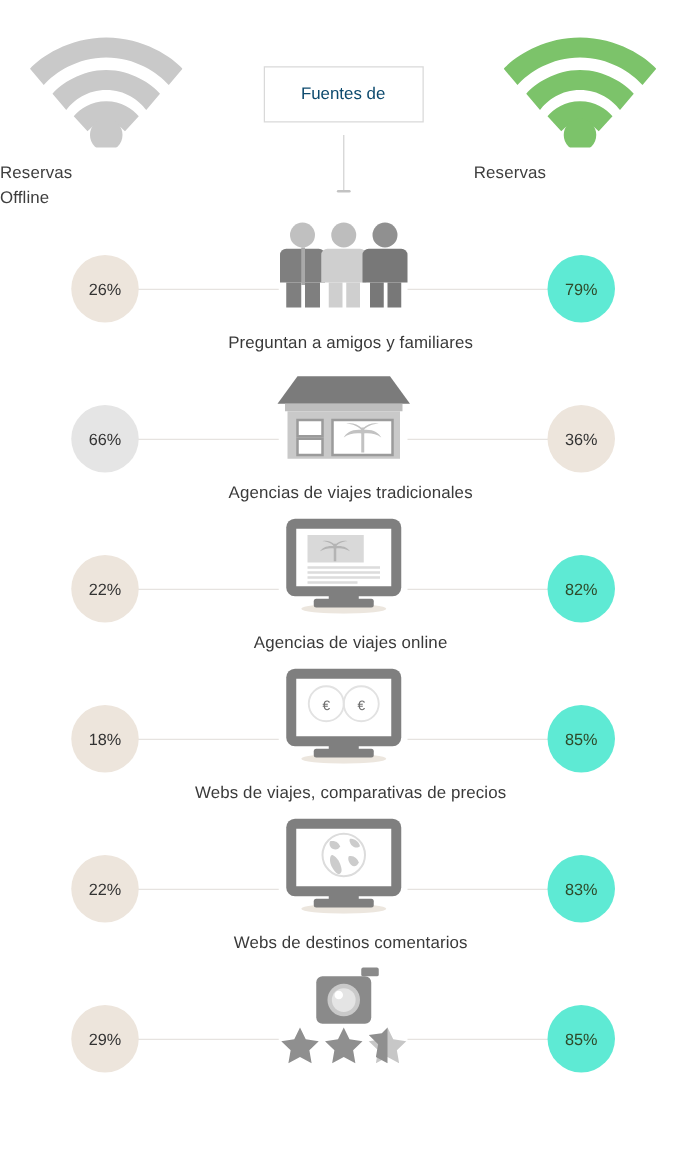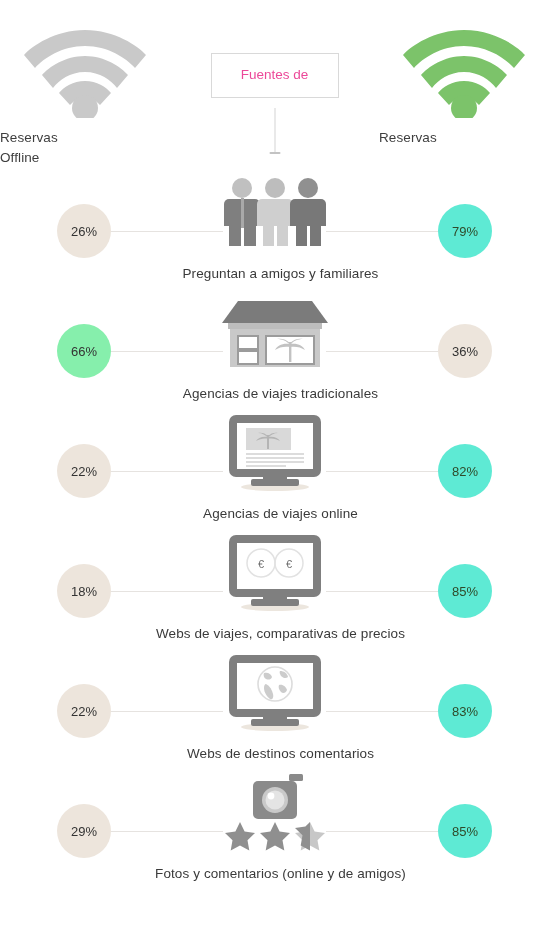--- a/index.html
+++ b/index.html
@@ -31,21 +31,21 @@
     position: absolute;
     left: 50%;
     transform: translateX(-50%);
     top: 53px;
     width: 128px;
     padding: 12px 6px 13px;
     border: 1px solid #d9d9d9;
     background: #fff;
     text-align: center;
     font-size: 13.5px;
-    color: #ec4899;
+    color: #0c4a6e;
     line-height: 1.35;
   }
   .arrow-stem {
     position: absolute;
     left: 50%;
     top: 108px;
     width: 1px;
     height: 45px;
     background: #d3d3d3;
     transform: translateX(-50%);
@@ -81,21 +81,21 @@
     align-items: center;
     justify-content: center;
     font-size: 13px;
     color: #333333;
     z-index: 3;
   }
   .bubble.left  { left: 57px; }
   .bubble.right { right: 57px; }
   .bubble.beige { background: #ede5dc; }
   .bubble.green { background: #5eead4; color: #2f4a2a; }
-  .bubble.gray  { background: #86efac; }
+  .bubble.gray  { background: #e5e5e5; }
 
   .connector {
     position: absolute;
     top: 50%;
     margin-top: -4px;
     height: 1px;
     background: #e6e3e0;
     z-index: 1;
   }
   .connector.left  { left: 108px;  width: 115px; }
@@ -349,17 +349,16 @@
             <g>
               <path d="M17 49 l4.6 9.4 l10.4 1.5 l-7.5 7.3 l1.8 10.3 l-9.3 -4.9 l-9.3 4.9 l1.8 -10.3 l-7.5 -7.3 l10.4 -1.5 z" fill="#8f8f8f"></path>
               <path d="M52 49 l4.6 9.4 l10.4 1.5 l-7.5 7.3 l1.8 10.3 l-9.3 -4.9 l-9.3 4.9 l1.8 -10.3 l-7.5 -7.3 l10.4 -1.5 z" fill="#8f8f8f"></path>
               <path d="M87 49 l4.6 9.4 l10.4 1.5 l-7.5 7.3 l1.8 10.3 l-9.3 -4.9 l-9.3 4.9 l1.8 -10.3 l-7.5 -7.3 l10.4 -1.5 z" fill="#c7c7c7"></path>
               <path d="M87 49 l0 28.5 l-9.3 -4.9 l1.8 -10.3 l-7.5 -7.3 l10.4 -1.5 z" fill="#8f8f8f"></path>
             </g>
           </svg>
           </span>
         </div>
       </div>
-      <div class="row-label">Fotos y comentarios (online y de amigos)</div>
     </div>
 
   </div>
 </div>
 
 </body></html>

